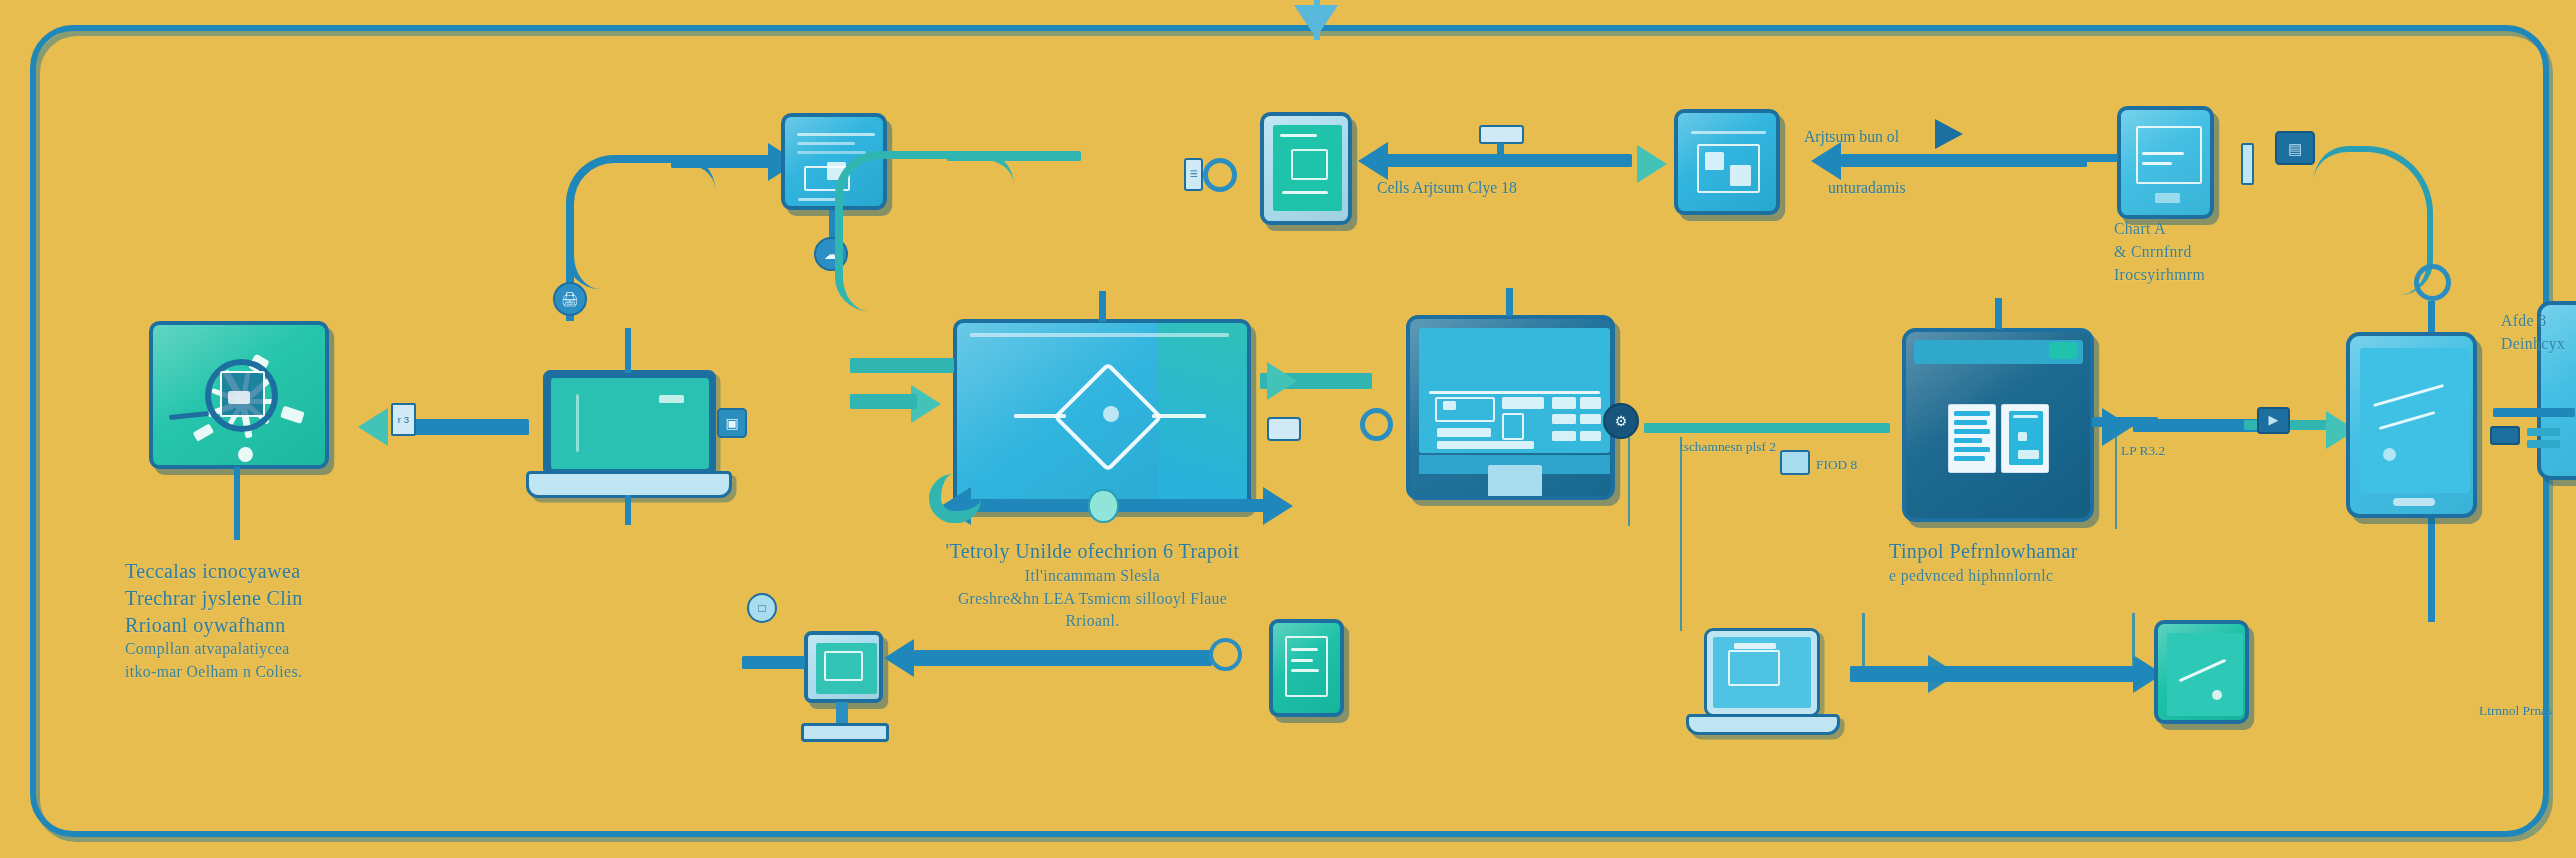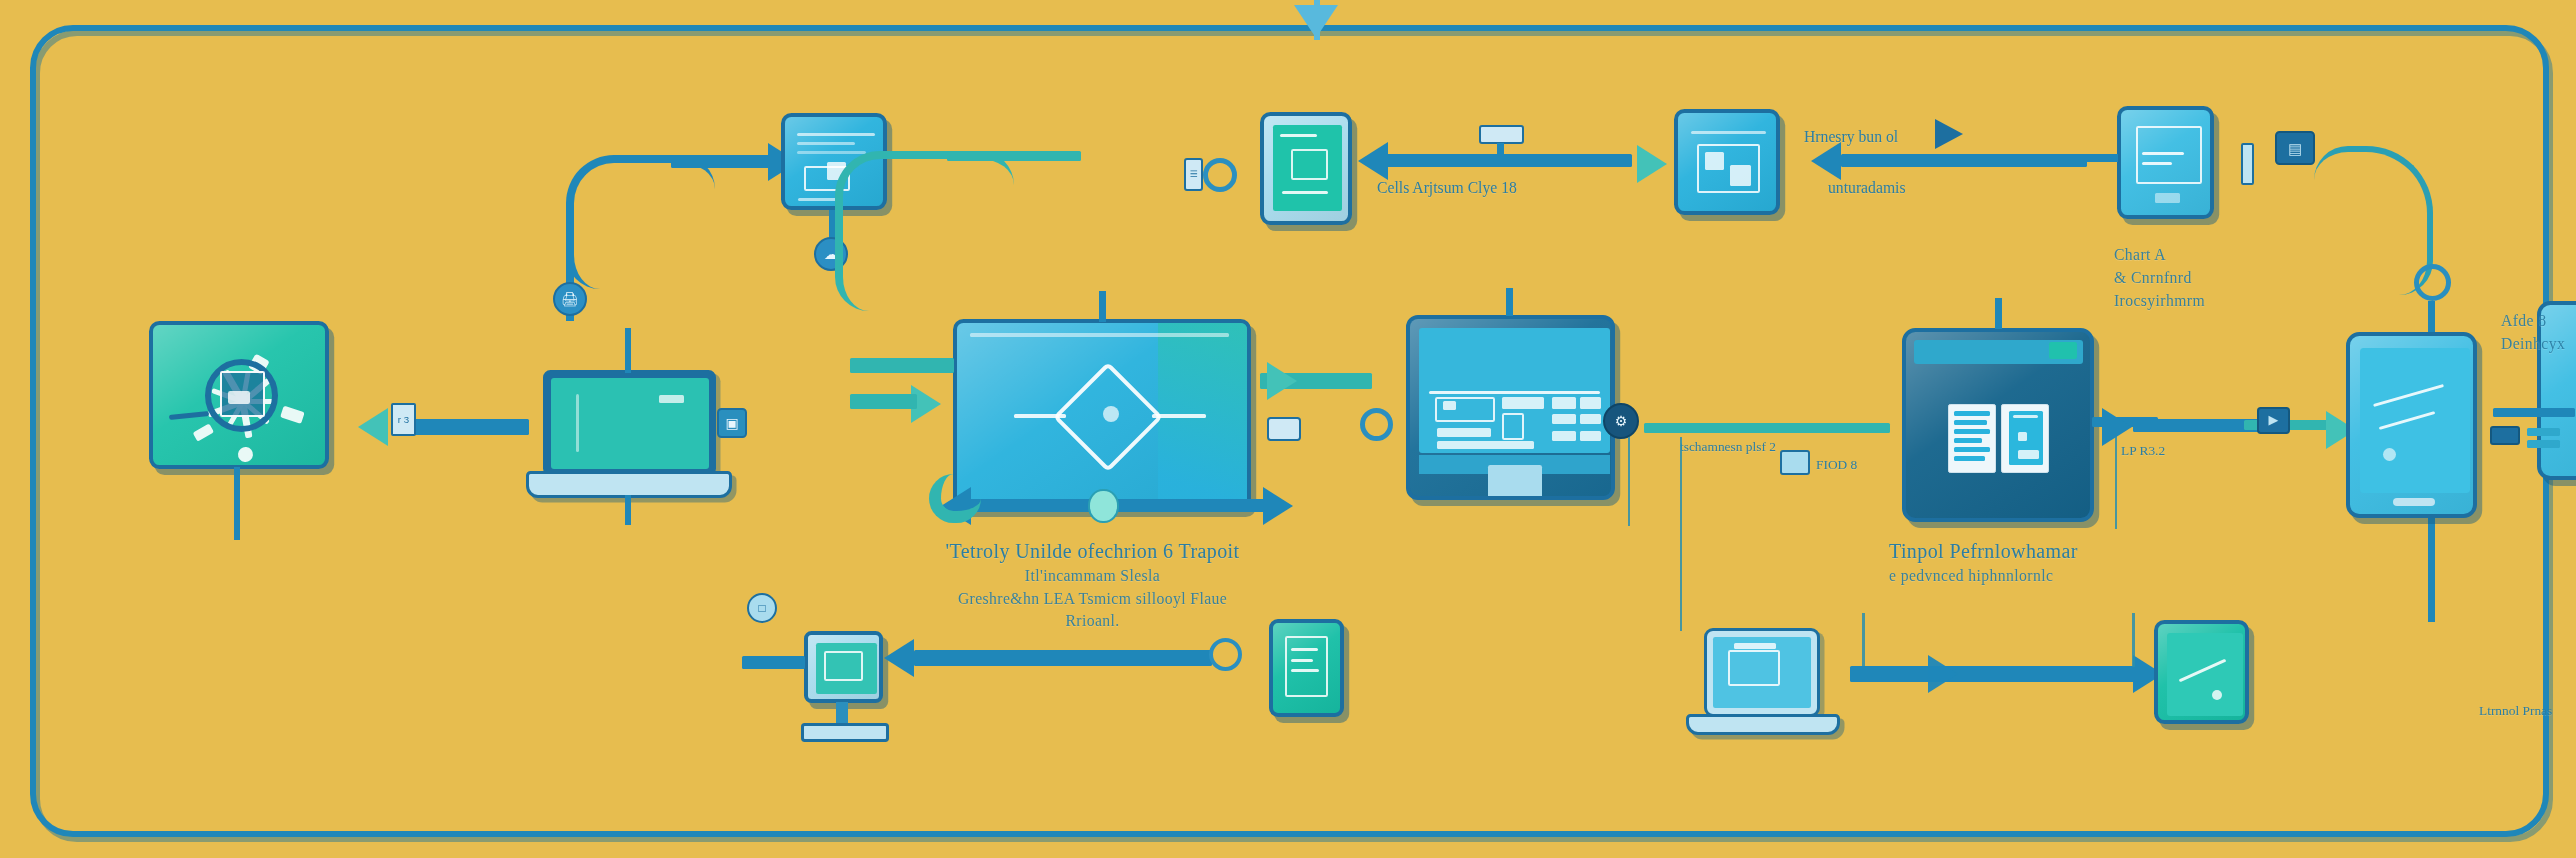--- a/index.html
+++ b/index.html
@@ -158,20 +158,27 @@
     </div>
 
     <div class="mag" style="left:52px;top:34px;width:73px;height:73px;"></div>
     <div class="wbox" style="left:67px;top:46px;width:45px;height:46px;border-color:rgba(255,255,255,.95);background:rgba(26,110,152,.75);"></div>
     <div class="wfill" style="left:75px;top:66px;width:22.4px;height:13.4px;border-radius:2.2px;"></div>
     <div class="mag-h" style="left:16.4px;top:88px;width:40px;height:4.5px;transform:rotate(-6deg);"></div>
   </div>
 
   <div class="thin" style="left:234px;top:467px;width:6px;height:73px;"></div>
 
+  <div class="caption" style="left:125px;top:558px;width:246px;">
+    <span class="l1">Teccalas icnocyawea</span>
+    <span class="l1">Trechrar jyslene Clin</span>
+    <span class="l1">Rrioanl oywafhann</span>
+    <span class="l2">Compllan atvapalatiycea</span>
+    <span class="l2">itko-mar Oelham n Colies.</span>
+  </div>
 
   <div class="bar" style="left:395px;top:419px;width:134px;height:16.4px;"></div>
   <div class="arrowL t" style="left:358px;top:408px;"></div>
   <div class="pin" style="left:391px;top:403px;width:25px;height:33px;border-radius:2px;background:#cfe9f5;border-color:#1d6fa0;font-size:9.7px;color:#1d6fa0;">
     <span>r 3</span>
   </div>
 
   <div class="lap-lid" style="left:543px;top:370px;width:173px;height:106px;">
     <div class="scr" style="left:4.5px;top:4.5px;right:4.5px;bottom:4.5px;background:#2bc1b2;border-radius:3px;"></div>
     <div class="wline" style="left:30px;top:21px;width:3px;height:58px;opacity:.55;"></div>
@@ -223,35 +230,35 @@
 
   <div class="node sky" style="left:1674px;top:109px;width:106px;height:106px;">
     <div class="gloss"></div>
     <div class="wline" style="left:13.4px;top:18px;width:75px;height:3px;opacity:.7;"></div>
     <div class="wbox" style="left:19.4px;top:31px;width:63px;height:49px;"></div>
     <div class="wfill" style="left:27px;top:39px;width:19.4px;height:18px;"></div>
     <div class="wfill" style="left:52px;top:52px;width:21px;height:21px;"></div>
   </div>
   <div class="arrowR t" style="left:1637px;top:145px;"></div>
 
-  <div class="inline-lbl" style="left:1804px;top:125px;">Hrnesry bun ol</div>
+  <div class="inline-lbl" style="left:1804px;top:125px;">Arjtsum bun ol</div>
   <div class="bar" style="left:1841px;top:154px;width:246px;height:13.4px;"></div>
   <div class="arrowL" style="left:1811px;top:142px;"></div>
   <div class="inline-lbl" style="left:1828px;top:176px;">unturadamis</div>
   <div style="position:absolute;left:1935px;top:119px;width:0;height:0;border-left:28px solid #1d6fa0;border-top:15px solid transparent;border-bottom:15px solid transparent;"></div>
 
   <div class="node sky2" style="left:2117px;top:106px;width:97px;height:113px;">
     <div class="gloss"></div>
     <div class="wbox" style="left:15px;top:16.4px;width:66px;height:58px;"></div>
     <div class="wline" style="left:21px;top:42px;width:42px;height:3px;"></div>
     <div class="wline" style="left:21px;top:52px;width:30px;height:3px;"></div>
     <div class="wfill" style="left:34px;top:83px;width:25px;height:10.4px;opacity:.6;"></div>
   </div>
   <div class="thin" style="left:2078px;top:154px;width:40px;height:8.2px;"></div>
-  <div class="caption" style="left:2114px;top:244px;width:164px;">
+  <div class="caption" style="left:2114px;top:218px;width:164px;">
     <span class="l2">Chart A</span>
     <span class="l2">&amp; Cnrnfnrd</span>
     <span class="l2">Irocsyirhmrm</span>
   </div>
   <div class="pin" style="left:2241px;top:143px;width:13.4px;height:42px;border-radius:2.2px;background:#bfe4f2;border-color:#1d6fa0;"></div>
 
   <div class="pin" style="left:2275px;top:131px;width:40px;height:34px;border-radius:4.5px;background:#1d6fa0;border-color:#14587f;color:#bfe4f2;font-size:15px;">▤</div>
   <div class="elbow" style="left:2314px;top:146px;width:119px;height:149px;border-left:none;border-bottom:none;border-top-right-radius:67px;border-color:#2a9fb4;border-width:6px;"></div>
   <div class="pin ring" style="left:2414px;top:264px;width:37px;height:37px;border-color:#2a8fc0;"></div>
   <div class="thin" style="left:2428px;top:301px;width:6.7px;height:321px;"></div>

